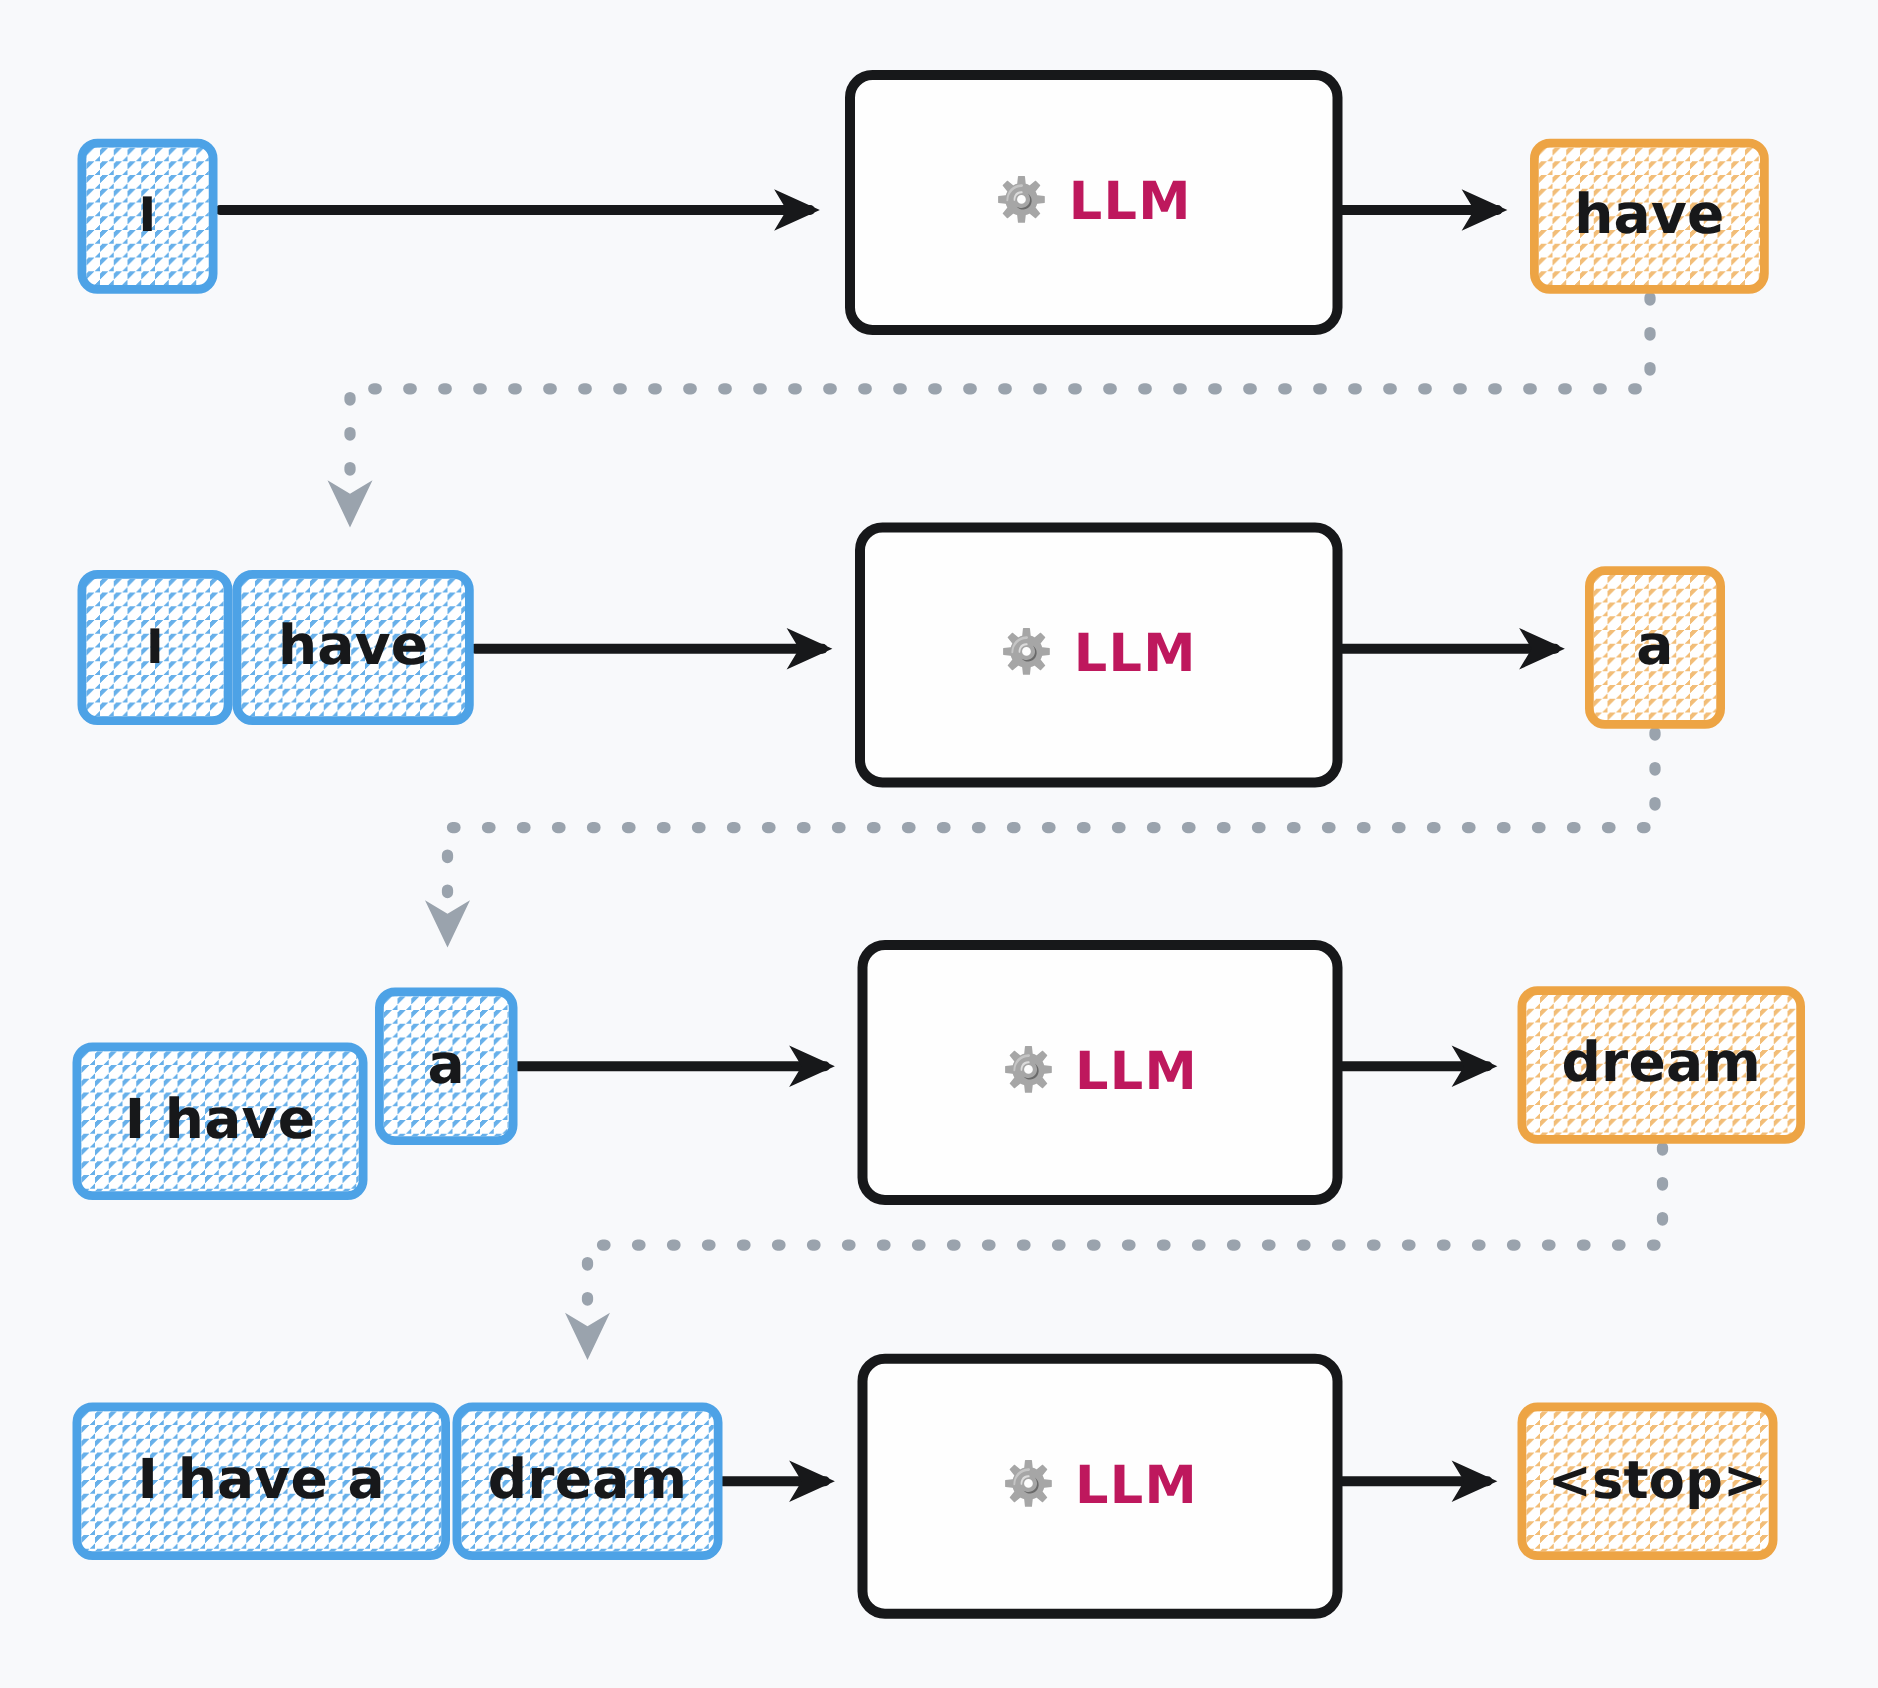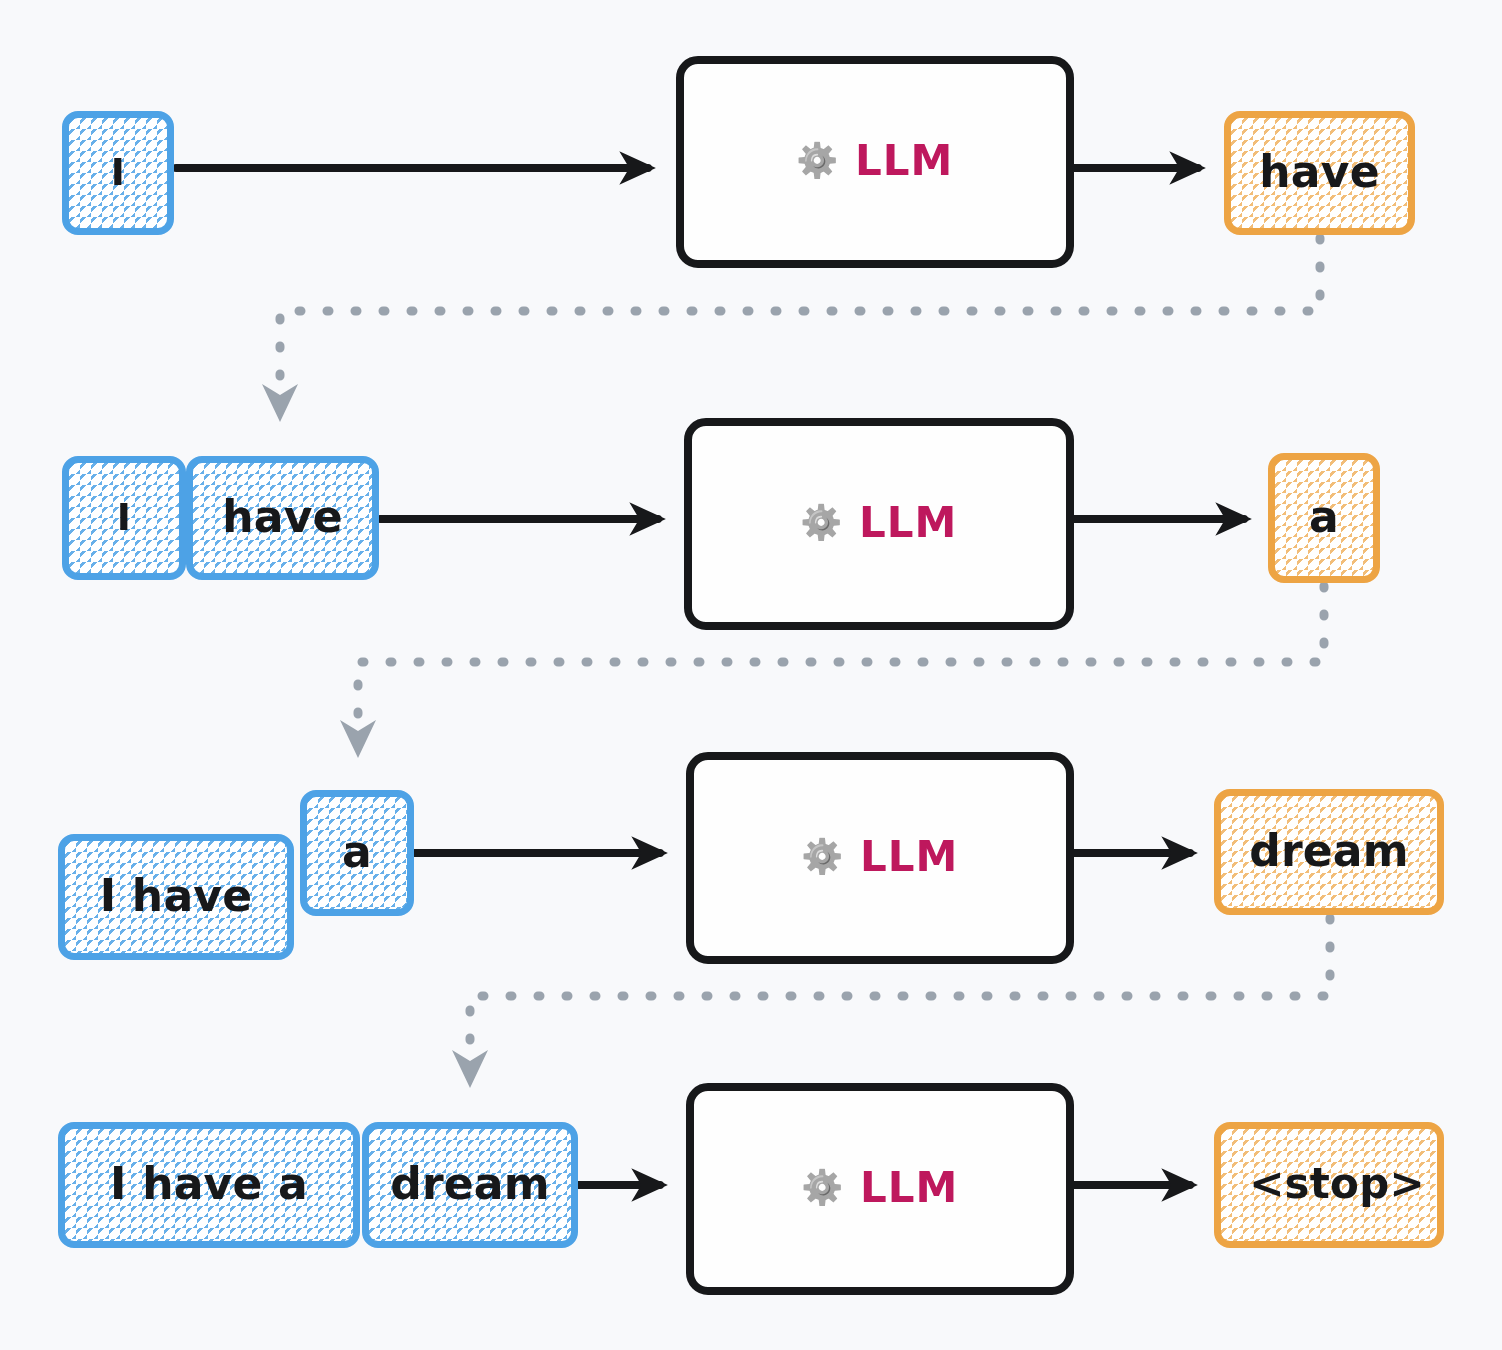--- a/index.html
+++ b/index.html
@@ -205,17 +205,17 @@
   </div>
   <div class="tok blue" style="left:362px; top:1122px; width:216px; height:126px; font-size:44px;">
     <span class="lbl">dream</span>
   </div>
 
   <div class="llm" style="left:686px; top:1083px; width:388px; height:212px;">
     <span class="gear">⚙️</span>
     <span class="llm-label">LLM</span>
   </div>
 
-  <div class="tok orange" style="left:1214px; top:1122px; width:230px; height:126px; font-size:42px;padding-left:16px;">
+  <div class="tok orange" style="left:1214px; top:1122px; width:208px; height:126px; font-size:42px;padding-left:16px;">
     <span class="lbl">&lt;stop&gt;</span>
   </div>
 
 </div>
 
 </body></html>

